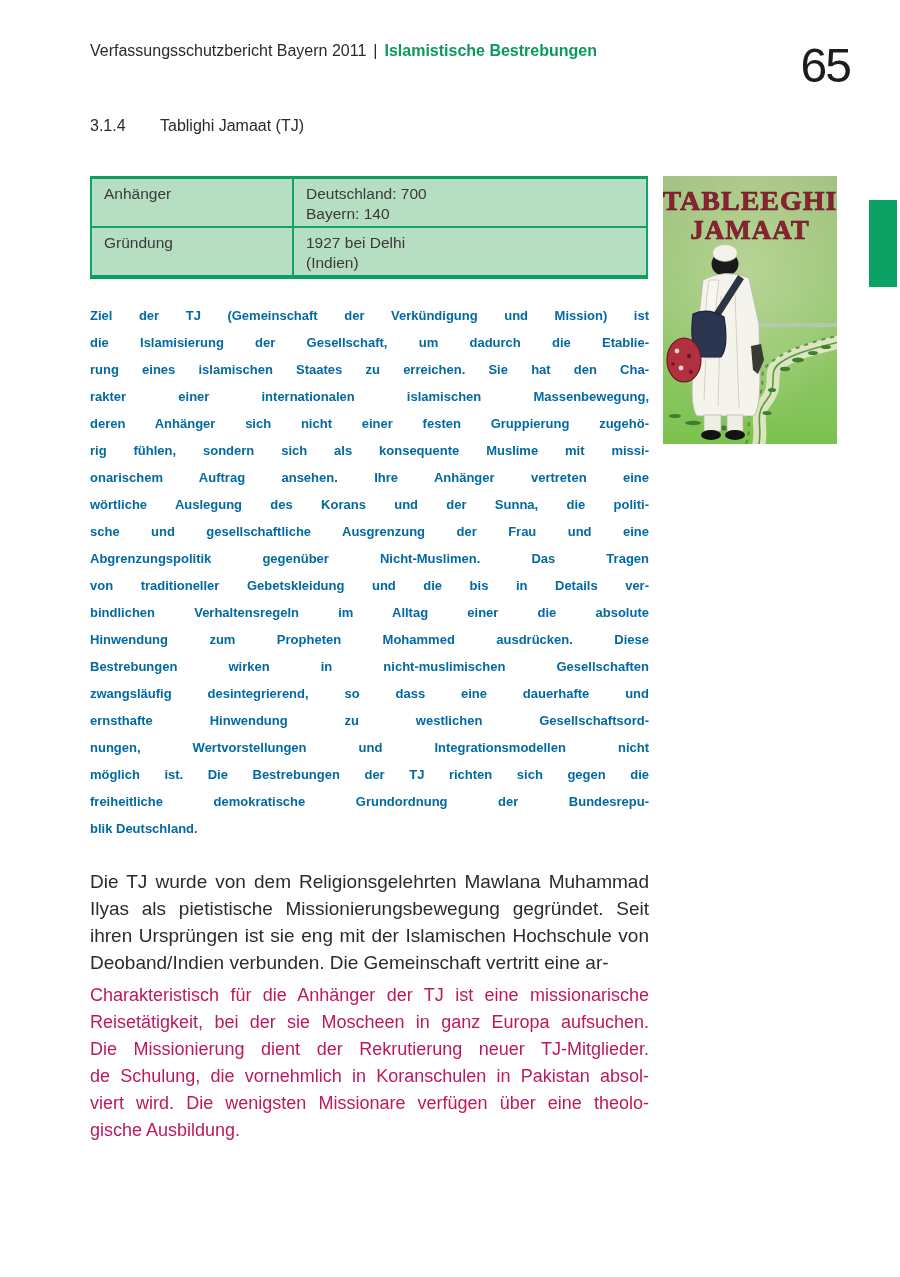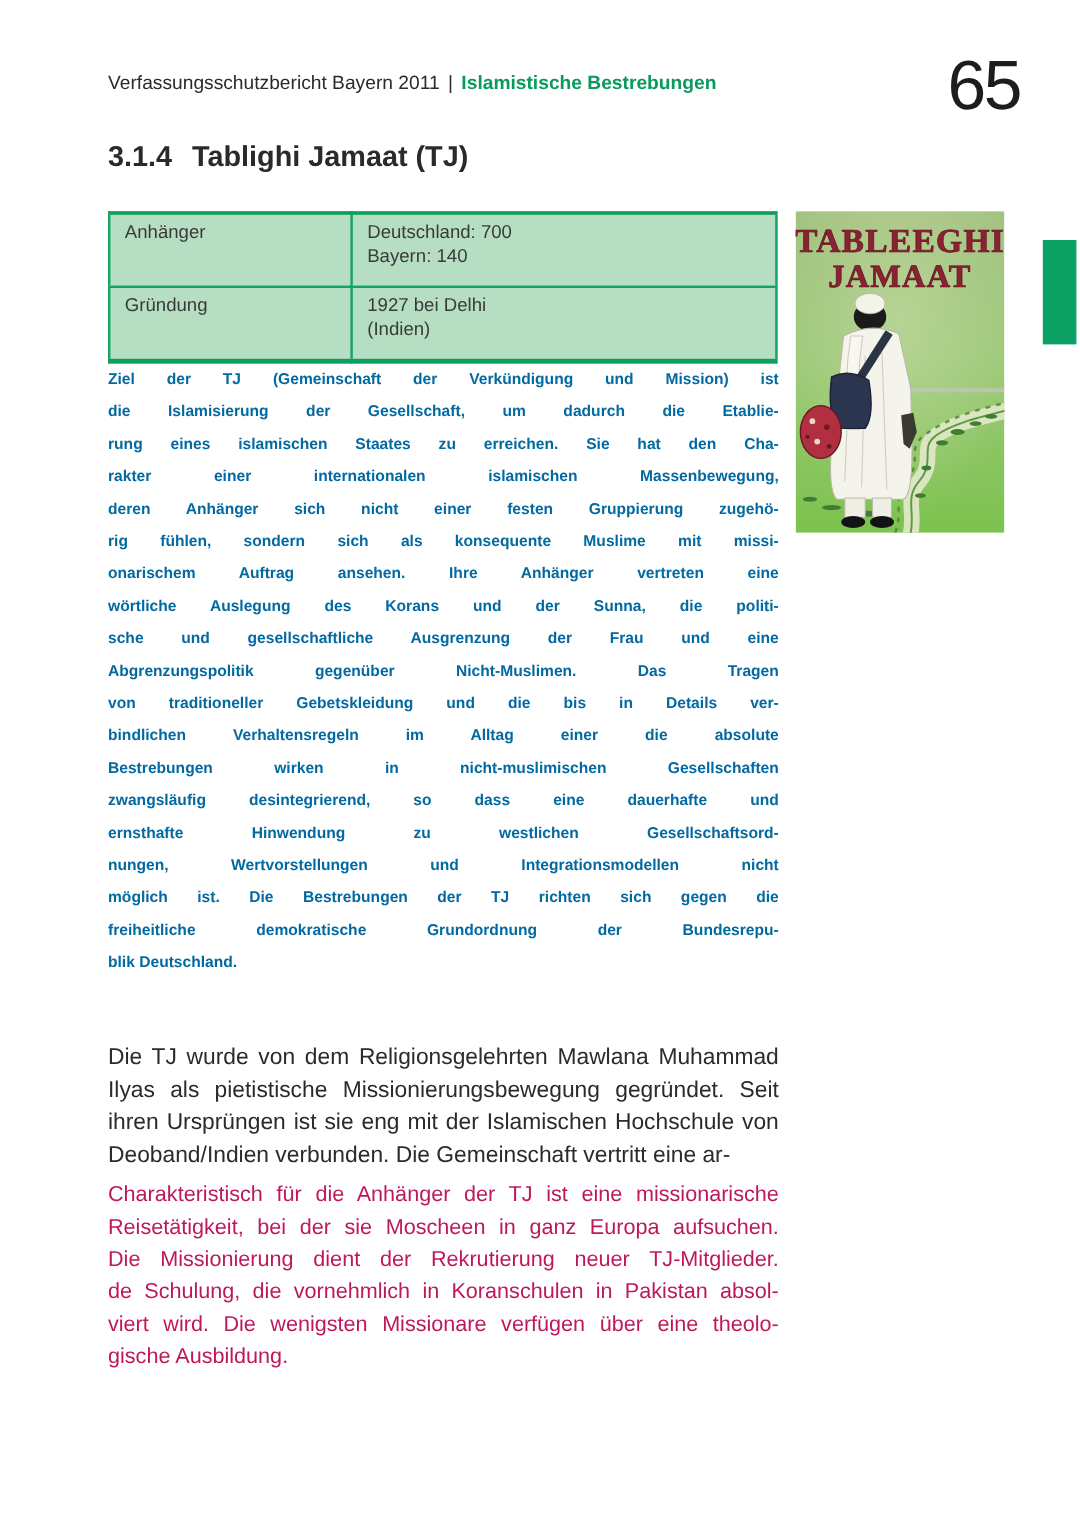--- a/index.html
+++ b/index.html
@@ -2,37 +2,37 @@
 <html><head>
 <meta charset="utf-8">
 <style>
   html,body { margin:0; padding:0; background:#ffffff; }
   .page {
     position:relative; width:900px; height:1277px; background:#ffffff;
     font-family:"Liberation Sans", sans-serif; overflow:hidden;
   }
 
   
-  .header-left { position:absolute; left:90px; top:61px; font-size:16px; color:#2a2a2a; white-space:nowrap; }
+  .header-left { position:absolute; left:90px; top:42px; font-size:16px; color:#2a2a2a; white-space:nowrap; }
   .header-left .sep { margin:0 7px; color:#2a2a2a; }
   .header-left .section-name { color:#0a9a5f; font-weight:bold; }
-  .page-number { position:absolute; right:50px; top:38px; font-size:58px; letter-spacing:-2px; color:#1d1d1d; }
+  .page-number { position:absolute; right:50px; top:38px; font-size:48px; letter-spacing:-2px; color:#1d1d1d; }
 
   
-  .heading { position:absolute; left:90px; top:117px; font-size:24px; font-weight:bold; color:#2a2a2a; white-space:nowrap; }
+  .heading { position:absolute; left:90px; top:117px; font-size:16px; font-weight:normal; color:#2a2a2a; white-space:nowrap; }
   .heading .num { display:inline-block; width:70px; }
 
   
   .info-table {
     position:absolute; left:90px; top:176px; width:558px;
     border-collapse:collapse; background:#b6dec2;
     font-size:15.5px; color:#3a3a3a;
   }
   .info-table { border:2px solid #12a366; border-top:3px solid #0f9e62; border-bottom:4px solid #0f9e62; }
-  .info-table td { padding:5px 12px 14px 12px; line-height:20px; vertical-align:top; }
+  .info-table td { padding:5px 12px 2px 12px; line-height:20px; vertical-align:top; }
   .info-table td.label { width:176px; border-right:2px solid #12a366; }
   .info-table tr.row-top td { border-bottom:2px solid #12a366; }
   .info-table td.value { white-space:pre-line; }
 
   
   .cover { position:absolute; left:663px; top:176px; width:174px; height:268px; }
   .cover svg { display:block; }
   .edge-tab { position:absolute; left:869px; top:200px; width:28px; height:87px; background:#0ca266; }
 
   
@@ -158,20 +158,21 @@
       <div class="tline">rung eines islamischen Staates zu erreichen. Sie hat den Cha-</div>
       <div class="tline">rakter einer internationalen islamischen Massenbewegung,</div>
       <div class="tline">deren Anhänger sich nicht einer festen Gruppierung zugehö-</div>
       <div class="tline">rig fühlen, sondern sich als konsequente Muslime mit missi-</div>
       <div class="tline">onarischem Auftrag ansehen. Ihre Anhänger vertreten eine</div>
       <div class="tline">wörtliche Auslegung des Korans und der Sunna, die politi-</div>
       <div class="tline">sche und gesellschaftliche Ausgrenzung der Frau und eine</div>
       <div class="tline">Abgrenzungspolitik gegenüber Nicht-Muslimen. Das Tragen</div>
       <div class="tline">von traditioneller Gebetskleidung und die bis in Details ver-</div>
       <div class="tline">bindlichen Verhaltensregeln im Alltag einer die absolute</div>
+      <div class="tline">Hinwendung zum Propheten Mohammed ausdrücken. Diese</div>
       <div class="tline">Bestrebungen wirken in nicht-muslimischen Gesellschaften</div>
       <div class="tline">zwangsläufig desintegrierend, so dass eine dauerhafte und</div>
       <div class="tline">ernsthafte Hinwendung zu westlichen Gesellschaftsord-</div>
       <div class="tline">nungen, Wertvorstellungen und Integrationsmodellen nicht</div>
       <div class="tline">möglich ist. Die Bestrebungen der TJ richten sich gegen die</div>
       <div class="tline">freiheitliche demokratische Grundordnung der Bundesrepu-</div>
       <div class="tline">blik Deutschland.</div>
     </div>
 
   <div class="para para-body1">

